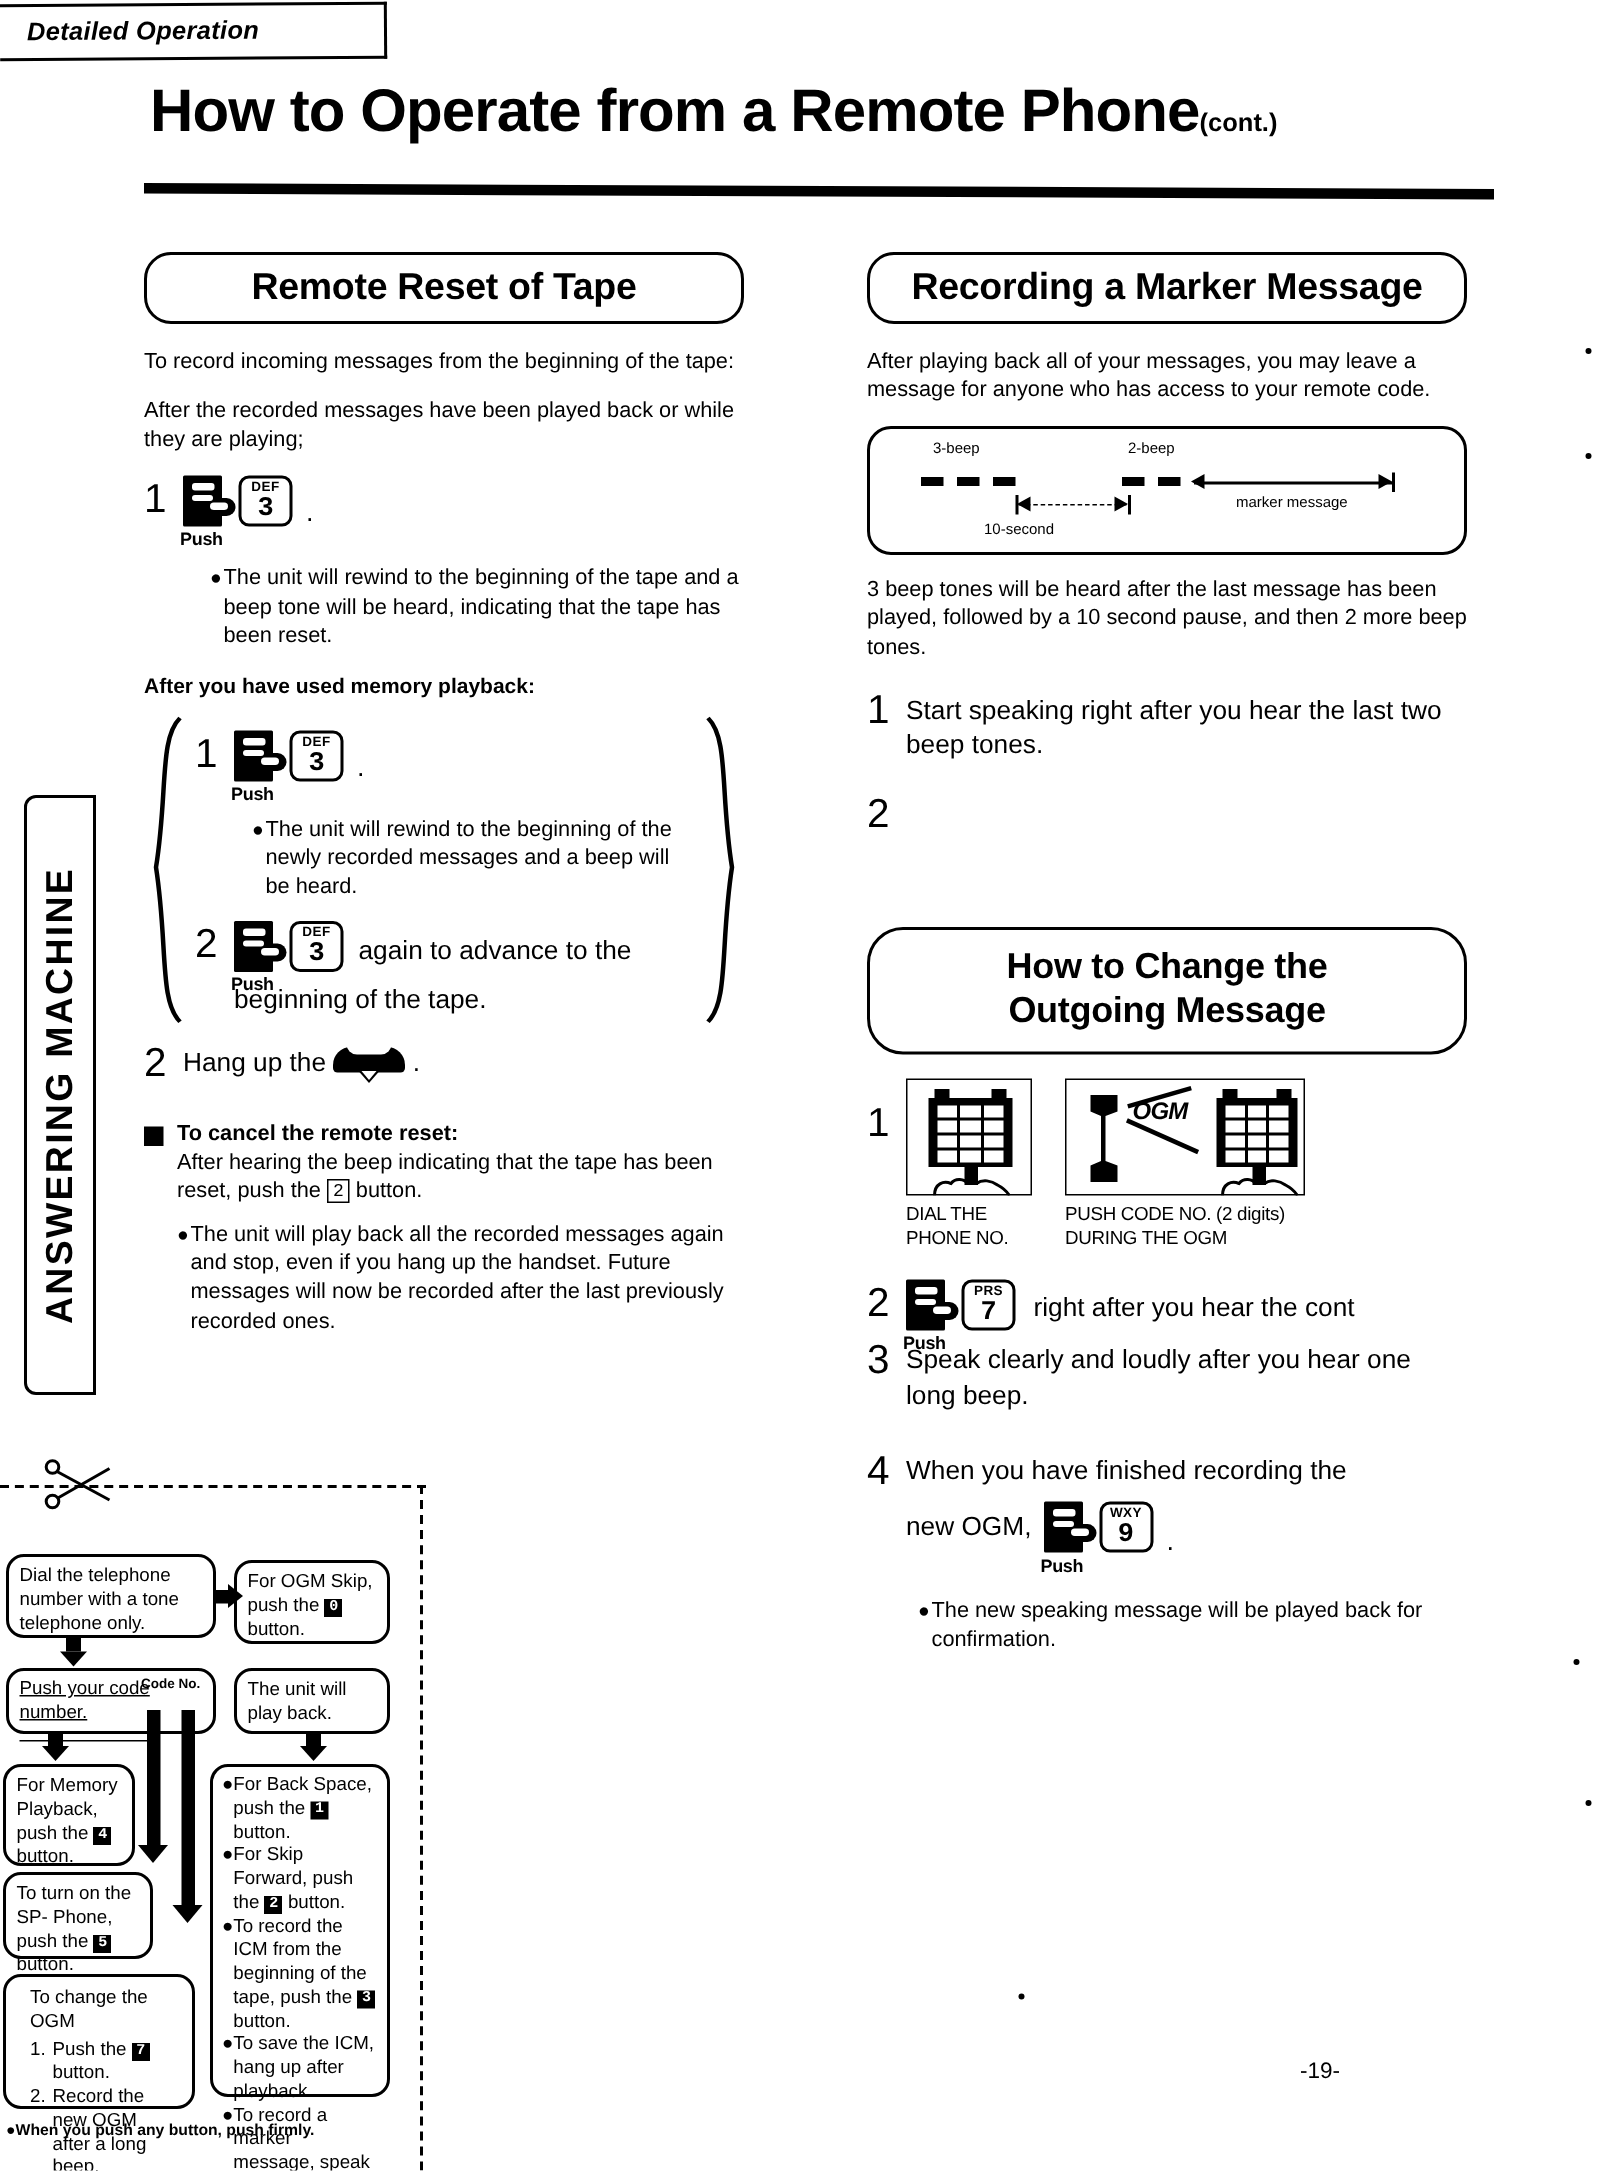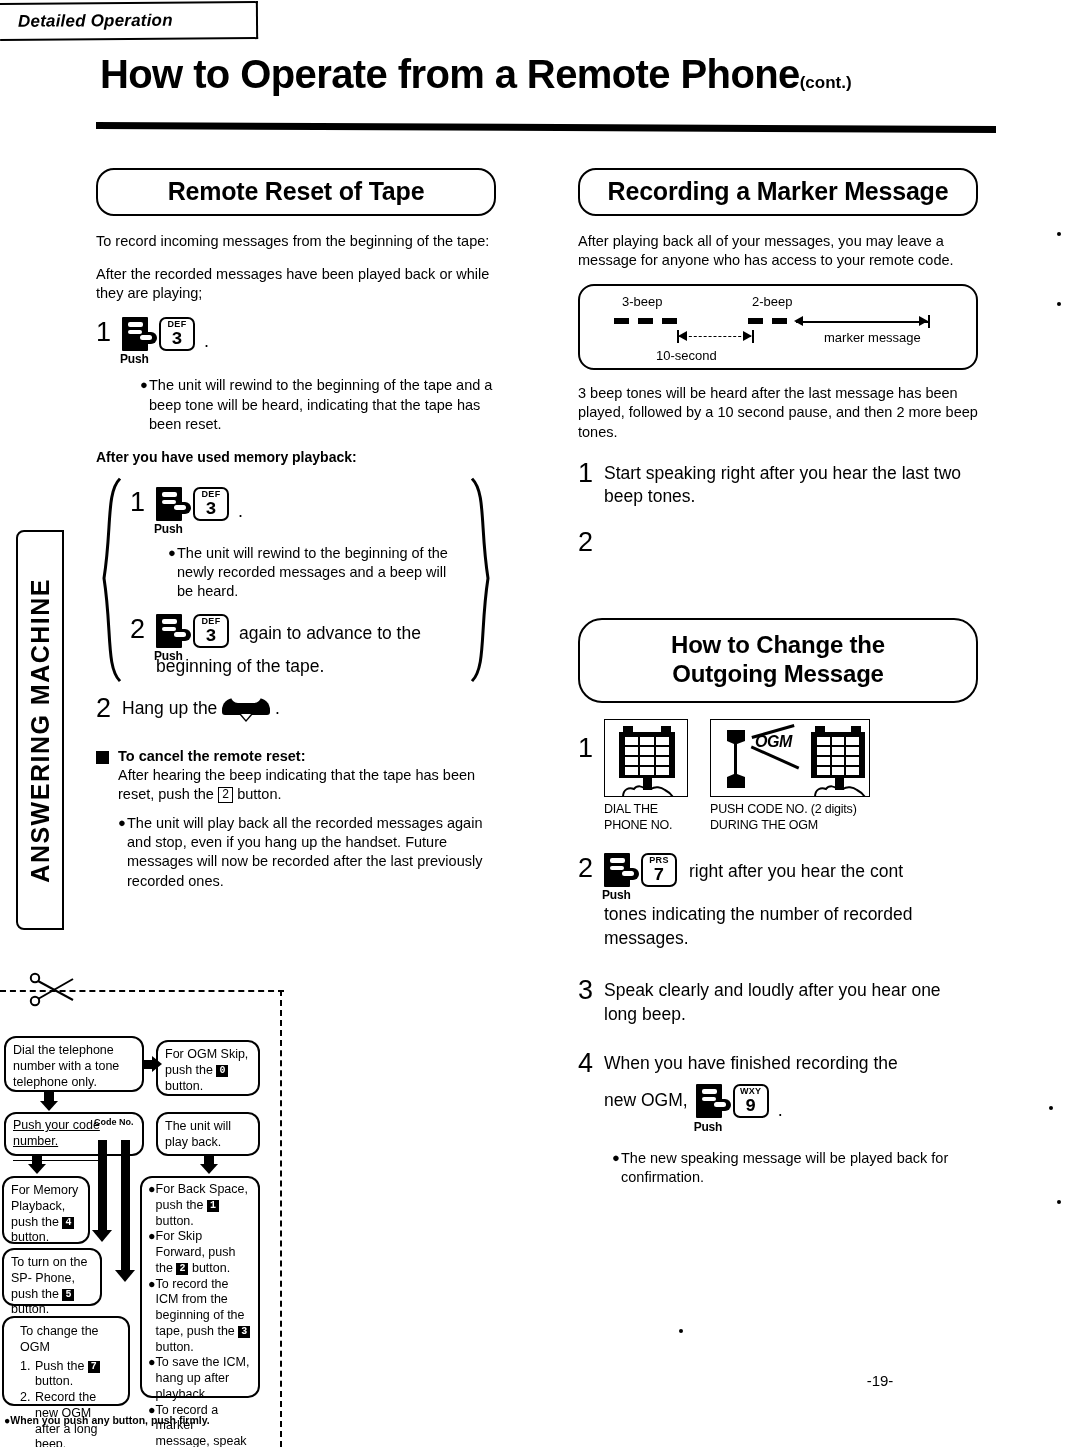--- a/index.html
+++ b/index.html
@@ -159,21 +159,21 @@
     position:absolute; top:0; width:26px; height:100%;
   }
   .brace-group .brace-l{ left:2px; }
   .brace-group .brace-r{ right:2px; }
 
   
   .diagram-box{
     border:2px solid #000; border-radius:16px; height:86px; position:relative;
     margin:4px 0 14px 0;
   }
-  .dg-lbl{ position:absolute; font-size:13px; }
+  .dg-lbl{ position:absolute; font-size:10px; }
   .dg-dash{ position:absolute; background:#000; height:6px; width:15px; }
   .dg-line{ position:absolute; background:#000; height:1.5px; }
   .dg-tick{ position:absolute; background:#000; width:1.5px; height:13px; }
 
   
   .illus-row{ display:flex; gap:44px; margin-left:36px; }
   .illus-box{ border:1.5px solid #000; position:relative; background:#fff; }
   .illus-cap{ font-size:12.5px; line-height:1.3; margin-top:4px; letter-spacing:-0.2px;}
 
   .keypad{
@@ -600,21 +600,20 @@
           </div>
         <div class="push-label">Push</div>
       </div>
       <div class="keycap">
         <div class="lets">PRS</div>
         <div class="dig">7</div>
       </div>
     </div>
     <div class="body-txt" style="padding-left:12px;padding-top:7px;">right after you hear the cont</div>
   </div>
-  <div class="body-txt" style="font-size:17.5px;line-height:1.36;margin-left:26px;margin-top:16px;margin-bottom:24px;">tones indicating the number of recorded messages.</div>
 
   <div class="step" style="margin-bottom:22px;">
     <div class="num">3</div>
     <div class="body-txt">Speak clearly and loudly after you hear one long beep.</div>
   </div>
 
   <div class="step" style="margin-bottom:2px;">
     <div class="num">4</div>
     <div class="body-txt" style="flex:1;">
       <div>When you have finished recording the</div>

